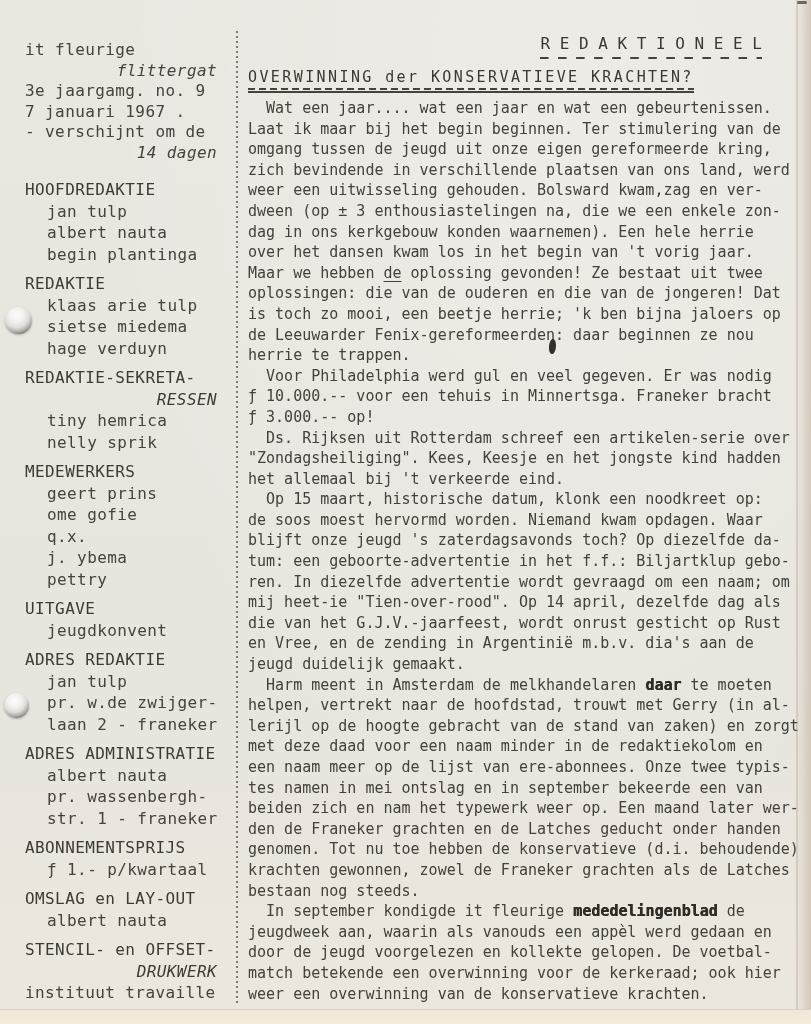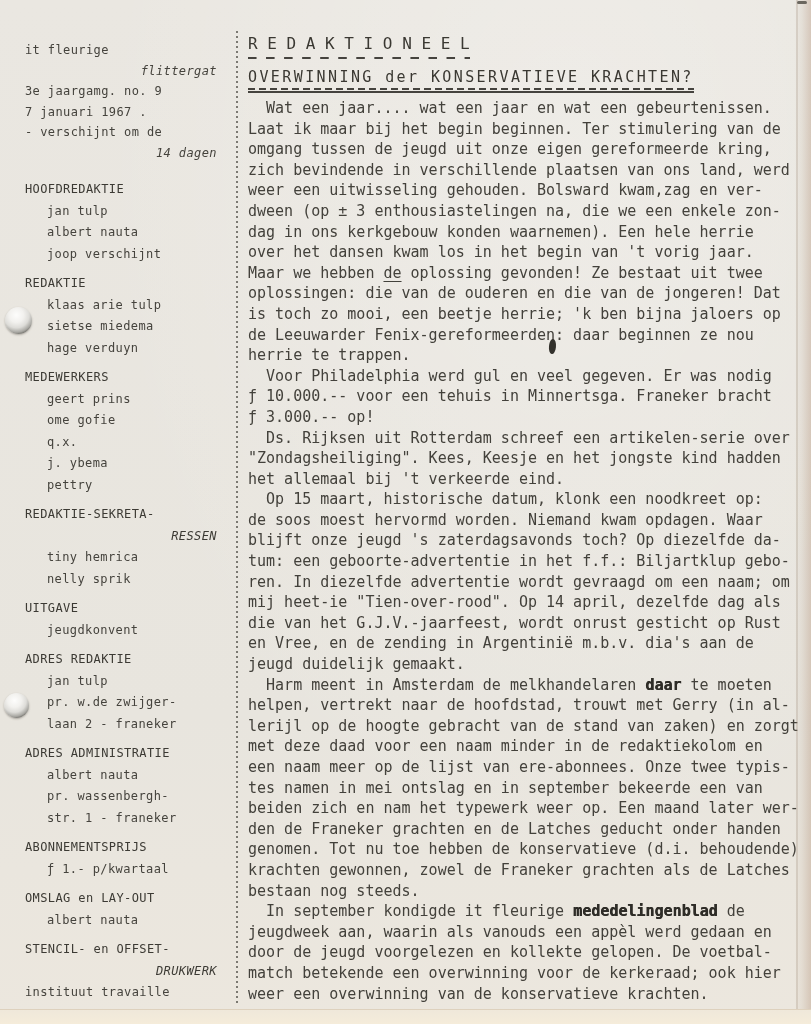--- a/index.html
+++ b/index.html
@@ -15,21 +15,21 @@
     font-family: "DejaVu Sans Mono", "Liberation Mono", monospace;
     color: #43413b;
   }
 
   
   .sidebar {
     position: absolute;
     left: 25px;
     top: 40px;
     width: 192px;
-    font-size: 12px;
+    font-size: 16px;
     letter-spacing: 0.4px;
     color: #45433d;
     white-space: nowrap;
   }
   .m-line { line-height: 20.5px; }
   .masthead { margin-bottom: 16px; }
   .section { margin-top: 8px; }
   .h-line { line-height: 21.5px; color: #3c3a34; }
   .e-line { line-height: 21.5px; padding-left: 22px; }
   .e-line.noindent { padding-left: 0; }
@@ -47,21 +47,21 @@
   }
 
   
   .article {
     position: absolute;
     left: 248px;
     top: 34px;
     width: 556px;
     font-size: 15px;
   }
-  .header { padding-right: 42px; margin-bottom: 9px; }
+  .header { text-align: right; padding-right: 42px; margin-bottom: 9px; }
   .header-text {
     display: inline-block;
     font-size: 16px;
     color: #3a3832;
     padding-bottom: 6px;
     background-image: repeating-linear-gradient(90deg, #45433e 0 9px, rgba(0,0,0,0) 9px 18.06px);
     background-repeat: repeat-x;
     background-position: 0 100%;
     background-size: 18.06px 2px;
   }
@@ -152,41 +152,41 @@
         <div class="m-line right">flittergat</div>
         <div class="m-line">3e jaargamg. no. 9</div>
         <div class="m-line">7 januari 1967 .</div>
         <div class="m-line">- verschijnt om de</div>
         <div class="m-line right">14 dagen</div>
       </div>
   <div class="section">
         <div class="h-line">HOOFDREDAKTIE</div>
         <div class="e-line">jan tulp</div>
         <div class="e-line">albert nauta</div>
-        <div class="e-line">joop verschijnt</div>
+        <div class="e-line">begin plantinga</div>
       </div>
       <div class="section">
         <div class="h-line">REDAKTIE</div>
         <div class="e-line">klaas arie tulp</div>
         <div class="e-line">sietse miedema</div>
         <div class="e-line">hage verduyn</div>
+      </div>
+      <div class="section">
+        <div class="h-line">REDAKTIE-SEKRETA-</div>
+        <div class="h-line right">RESSEN</div>
+        <div class="e-line">tiny hemrica</div>
+        <div class="e-line">nelly sprik</div>
       </div>
       <div class="section">
         <div class="h-line">MEDEWERKERS</div>
         <div class="e-line">geert prins</div>
         <div class="e-line">ome gofie</div>
         <div class="e-line">q.x.</div>
         <div class="e-line">j. ybema</div>
         <div class="e-line">pettry</div>
-      </div>
-      <div class="section">
-        <div class="h-line">REDAKTIE-SEKRETA-</div>
-        <div class="h-line right">RESSEN</div>
-        <div class="e-line">tiny hemrica</div>
-        <div class="e-line">nelly sprik</div>
       </div>
       <div class="section">
         <div class="h-line">UITGAVE</div>
         <div class="e-line">jeugdkonvent</div>
       </div>
       <div class="section">
         <div class="h-line">ADRES REDAKTIE</div>
         <div class="e-line">jan tulp</div>
         <div class="e-line">pr. w.de zwijger-</div>
         <div class="e-line">laan 2 - franeker</div>

